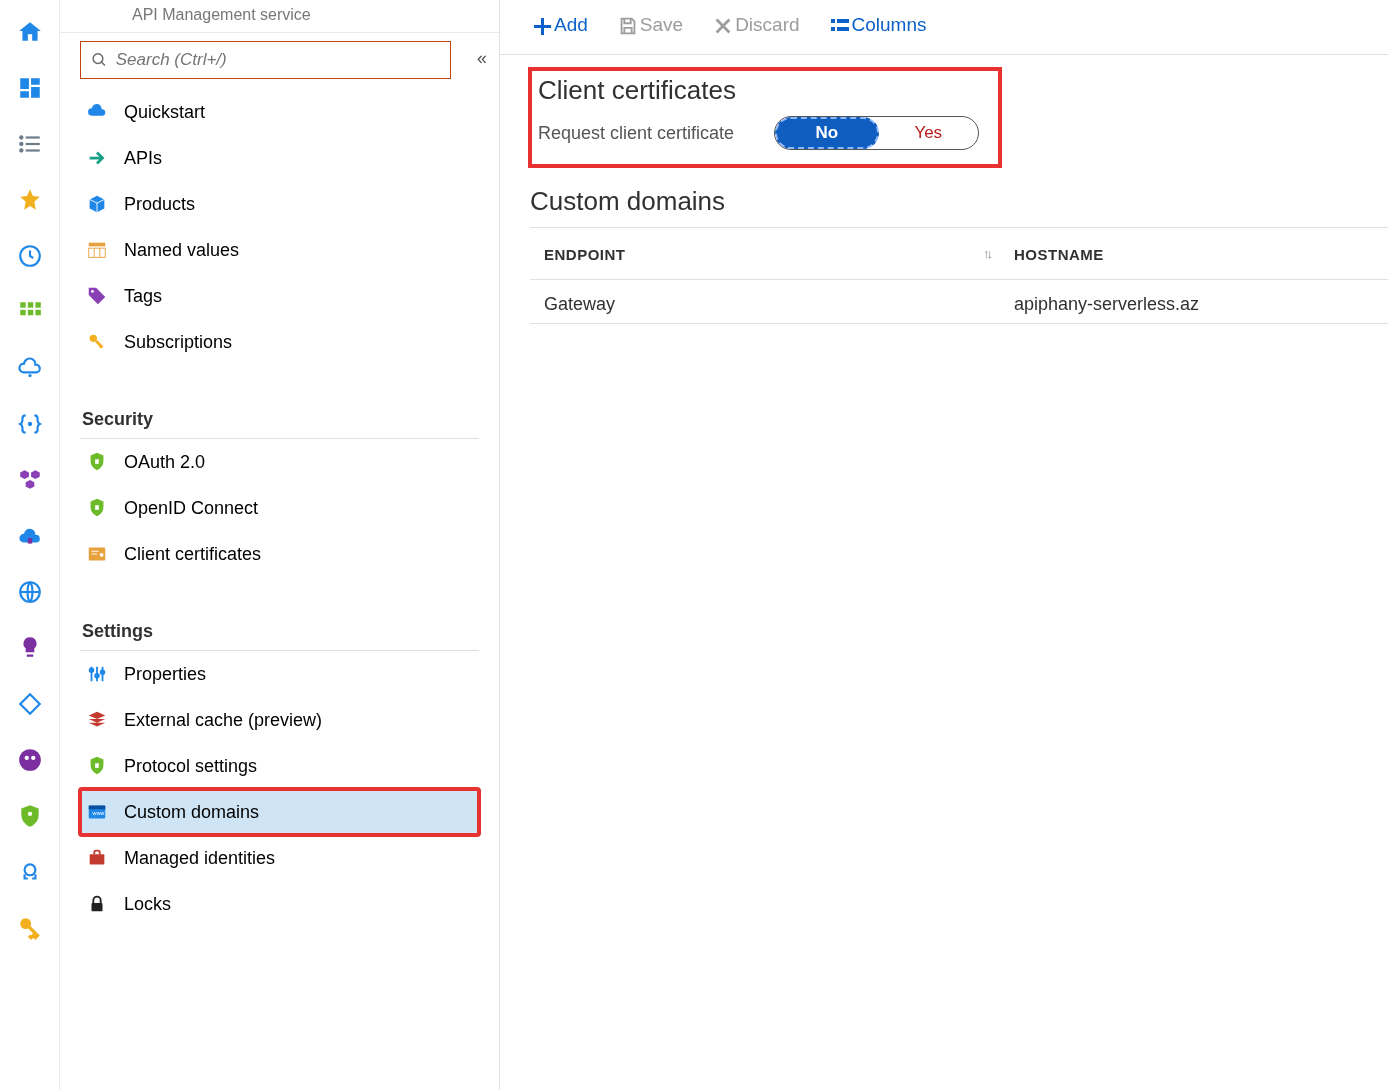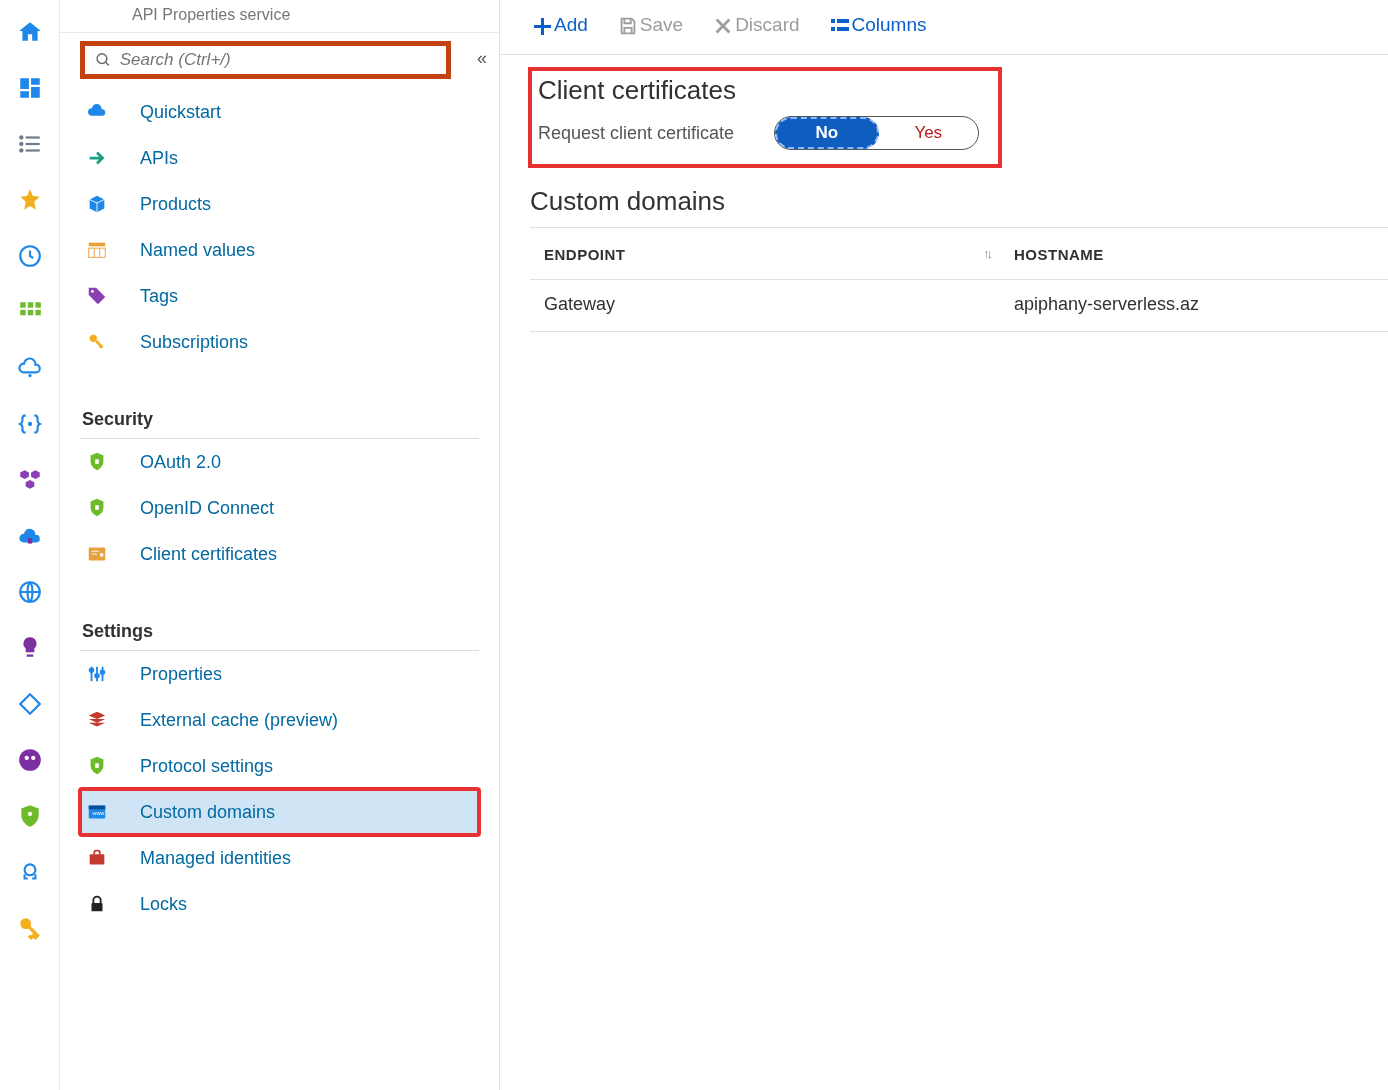--- a/index.html
+++ b/index.html
@@ -42,33 +42,33 @@
     font-size: 18px;
     color: #555;
     cursor: pointer;
   }
 
   .res-body { overflow-y: auto; flex: 1; }
 
   .search-wrap { padding: 8px 48px 0 20px; }
   .search-box {
     display: flex; align-items: center;
-    border: 5px solid #c2410c;
+    border: 1px solid #c2410c;
     height: 38px; padding: 0 10px; gap: 8px;
   }
   .search-box input {
     border: none; outline: none; font-size: 17px; font-style: italic; color: #666; width: 100%;
     background: transparent;
   }
 
   .nav-list { padding: 10px 20px 20px 20px; }
   .nav-item {
-    display: flex; align-items: center; gap: 32px;
+    display: flex; align-items: center; gap: 16px;
     padding: 12px 6px;
-    font-size: 18px; color: #0369a1;
+    font-size: 18px; color: #000000;
     cursor: pointer;
     border-radius: 2px;
   }
   .nav-item .nav-icon { width: 22px; height: 22px; display:flex; align-items:center; justify-content:center; }
   .nav-item.selected { background: #cfe5f6; }
 
   .nav-section-header {
     font-weight: 600; color: #323130; font-size: 18px;
     margin-top: 44px; padding: 0 6px 8px 2px;
     border-bottom: 1px solid #ddd;
@@ -115,21 +115,21 @@
   .section-title { font-size: 26px; margin: 20px 6px 10px 0; font-weight: 400; }
   .domains-table { width: 100%; border-collapse: collapse; }
   .domains-table th {
     text-align: left; font-size: 15px; font-weight: 700; letter-spacing: .5px;
     color: #323130; padding: 18px 10px 16px 14px;
     border-bottom: 1px solid #e1e1e1; border-top: 1px solid #e1e1e1;
   }
   .th-endpoint { width: 470px; }
   .sort-ind { float: right; color: #888; font-size: 13px; letter-spacing: -3px; }
   .domains-table td {
-    font-size: 18px; padding: 14px 10px 16px 14px;
+    font-size: 18px; padding: 14px 10px 8px 14px;
     border-bottom: 1px solid #e1e1e1;
   }
 </style>
 </head>
 <body>
 
 <div class="rail">
   <div class="rail-item">
     <svg viewBox="0 0 24 24" fill="#1f87e8">
         <path d="M12 3 2 11h3v9h5v-6h4v6h5v-9h3z"></path>
@@ -232,21 +232,21 @@
   <div class="rail-item">
     <svg viewBox="0 0 24 24" fill="#f2b01e">
         <circle cx="8" cy="8" r="5"></circle>
         <path d="m11 11 8 8-2 2-2-2-2 2-2-2" stroke="#f2b01e" stroke-width="3" fill="none"></path>
       </svg>
   </div>
 </div>
 
 <div class="resource-panel">
   <div class="resource-header">
-    <div class="resource-subtitle">API Properties service</div>
+    <div class="resource-subtitle">API Management service</div>
   </div>
   <div class="collapse-arrow">«</div>
 
   <div class="res-body">
     <div class="search-wrap">
       <div class="search-box">
         <svg width="18" height="18" viewBox="0 0 24 24" fill="none" stroke="#666" stroke-width="2">
             <circle cx="10" cy="10" r="7"></circle>
             <path d="m20 20-5-5"></path>
           </svg>

